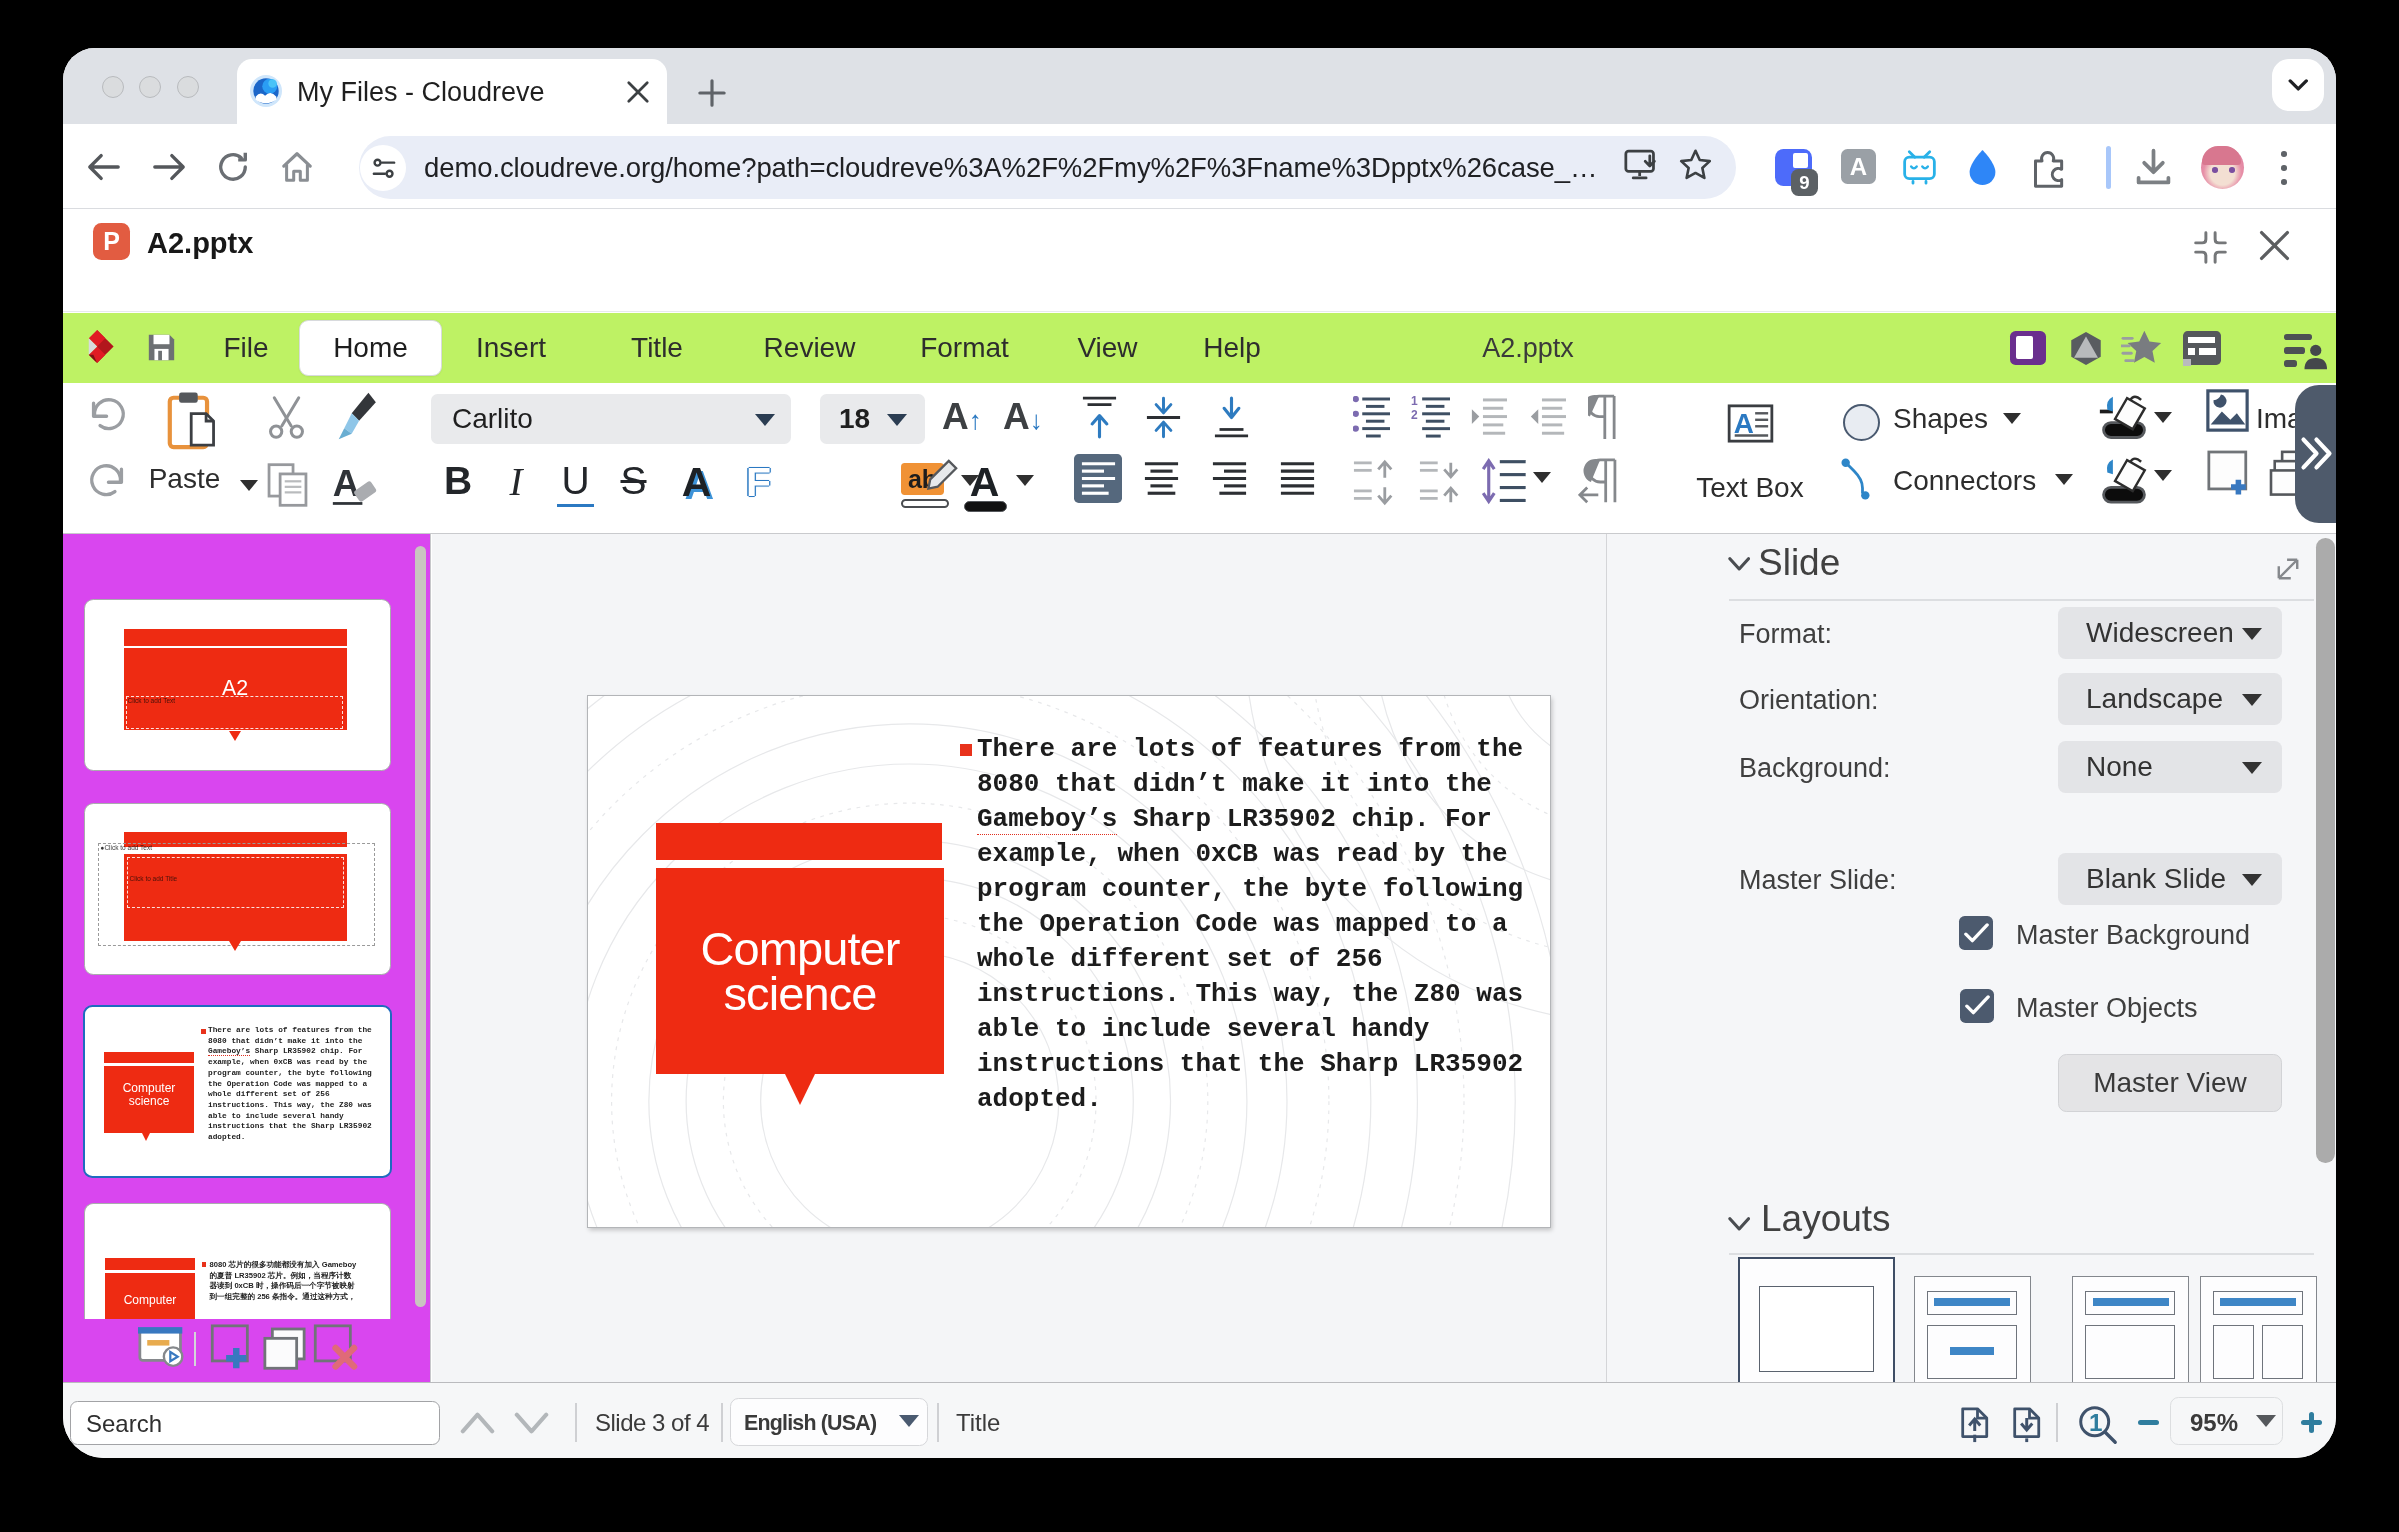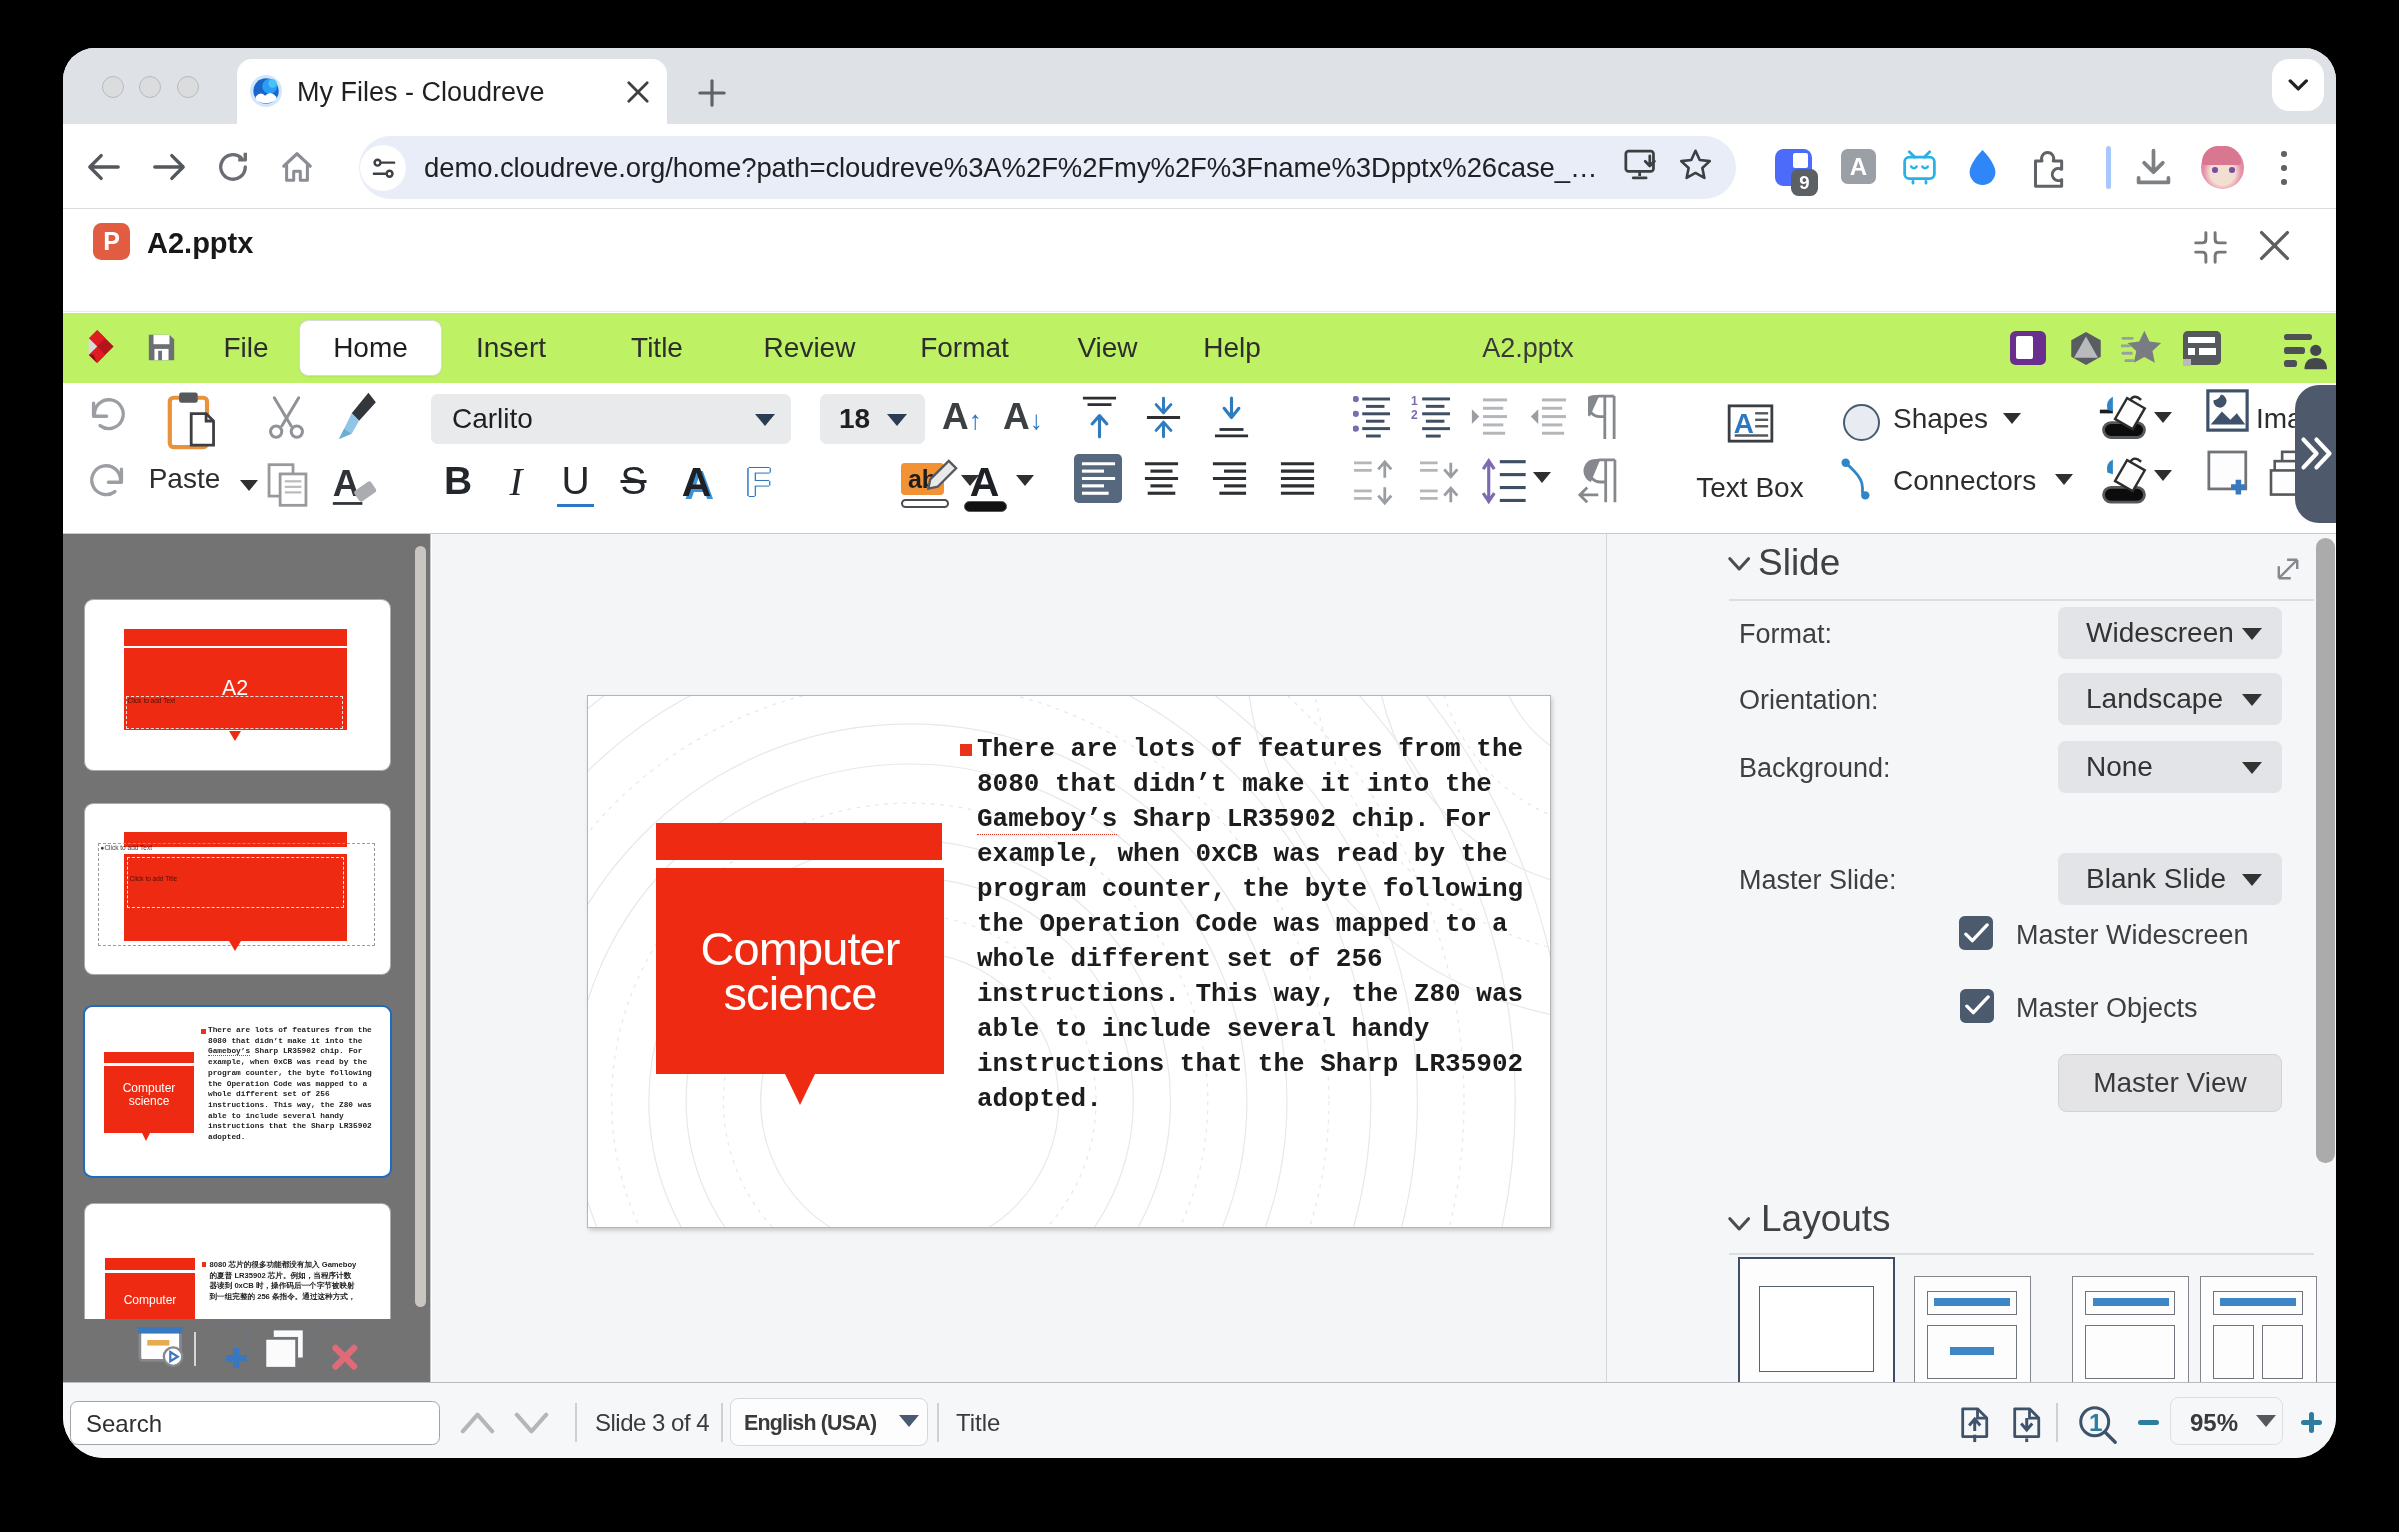--- a/index.html
+++ b/index.html
@@ -9,21 +9,21 @@
 .tabstrip{position:absolute;left:0;top:0;width:100%;height:76px;background:#dee1e6}
 .tl{position:absolute;top:28px;width:22.4px;height:22.4px;border-radius:50%;background:#dadcde;border:1.4px solid #b8babd}
 .tab{position:absolute;left:174px;top:11.2px;width:430px;height:65px;background:#fff;border-radius:15px 15px 0 0}
 .navbar{position:absolute;left:0;top:76px;width:100%;height:85px;background:#fff;border-bottom:1.9px solid #dadce0}
 .pill{position:absolute;left:296px;top:12px;width:1377px;height:63px;border-radius:32px;background:#e9edf7}
 .filehead{position:absolute;left:0;top:163px;width:100%;height:101px;background:#fff;border-bottom:0.9px solid #e8eaed}
 .menubar{position:absolute;left:0;top:265px;width:100%;height:70px;background:#bef264}
 .mitem{position:absolute;top:0;height:70px;line-height:70px;font-size:28px;color:#2d2d2d;text-align:center}
 .toolbar{position:absolute;left:0;top:335px;width:100%;height:151px;background:#fff;border-bottom:1.9px solid #c9cacd}
 .content{position:absolute;left:0;top:486px;width:100%;height:848px}
-.lpanel{position:absolute;left:0;top:0;width:368px;height:848px;background:#737373;border-right:0.9px solid #c6c7ca;overflow:hidden}
+.lpanel{position:absolute;left:0;top:0;width:368px;height:848px;background:#d946ef;border-right:0.9px solid #c6c7ca;overflow:hidden}
 .canvas{position:absolute;left:369px;top:0;width:1174px;height:848px;background:#f4f5f7}
 .sidebar{position:absolute;left:1543px;top:0;width:730px;height:848px;background:#f5f6f8;border-left:0.9px solid #d4d5d8}
 .thumb{position:absolute;left:20.5px;width:307px;height:172px;background:#fff;border:1.9px solid #a9abad;border-radius:9.3px;overflow:hidden}
 .statusbar{position:absolute;left:0;top:1334px;width:100%;height:76px;background:#f6f7f8;border-top:1.9px solid #babbbe}
 .dd{position:absolute;width:224px;height:52px;background:#e3e4e7;border-radius:7.5px;font-size:28px;color:#333;line-height:52px;padding-left:28px}
 .ddc{position:absolute;right:20.5px;top:21.4px;width:0;height:0;border-left:10.3px solid transparent;border-right:10.3px solid transparent;border-top:12px solid #333}
 .cb{position:absolute;width:34px;height:34px;background:#4c5a6e;border-radius:5.6px}
 .lbl{position:absolute;font-size:27px;color:#3f3f3f}
 </style></head><body>
 <div id="win">
@@ -597,21 +597,21 @@
   <div class="lbl" style="left:132px;top:151px">Orientation:</div>
   <div class="dd" style="left:451px;top:139px">Landscape<div class="ddc"></div></div>
   <div class="lbl" style="left:132px;top:219px">Background:</div>
   <div class="dd" style="left:451px;top:207px">None<div class="ddc"></div></div>
   <div class="lbl" style="left:132px;top:331px">Master Slide:</div>
   <div class="dd" style="left:451px;top:319px">Blank Slide<div class="ddc"></div></div>
   <div class="cb" style="left:352px;top:382px"></div>
   <svg class="abs" style="left:357px;top:389px" width="25" height="20.5" viewBox="0 0 27 22">
           <path d="M2 12 L9 19 L25 2" stroke="#fff" stroke-width="3.6" fill="none" stroke-linecap="round" stroke-linejoin="round"></path>
         </svg>
-  <div class="lbl" style="left:409px;top:386px">Master Widescreen</div>
+  <div class="lbl" style="left:409px;top:386px">Master Background</div>
   <div class="cb" style="left:353px;top:455px"></div>
   <svg class="abs" style="left:358px;top:461px" width="25" height="20.5" viewBox="0 0 27 22">
           <path d="M2 12 L9 19 L25 2" stroke="#fff" stroke-width="3.6" fill="none" stroke-linecap="round" stroke-linejoin="round"></path>
         </svg>
   <div class="lbl" style="left:409px;top:459px">Master Objects</div>
   <div class="abs" style="left:451px;top:520px;width:224px;height:58px;background:#e4e4e6;border:0.9px solid #d2d3d6;border-radius:8.4px;font-size:28px;color:#3a3a3a;text-align:center;line-height:56px">Master View</div>
   <svg class="abs" style="left:121px;top:681px" width="22.4" height="18.6" viewBox="0 0 24 20">
           <path d="M2 4 L12 15 L22 4" stroke="#4a4d51" stroke-width="3.4" fill="none" stroke-linecap="round" stroke-linejoin="round"></path>
         </svg>
   <div class="abs" style="left:154px;top:664px;font-size:37px;color:#414141">Layouts</div>

